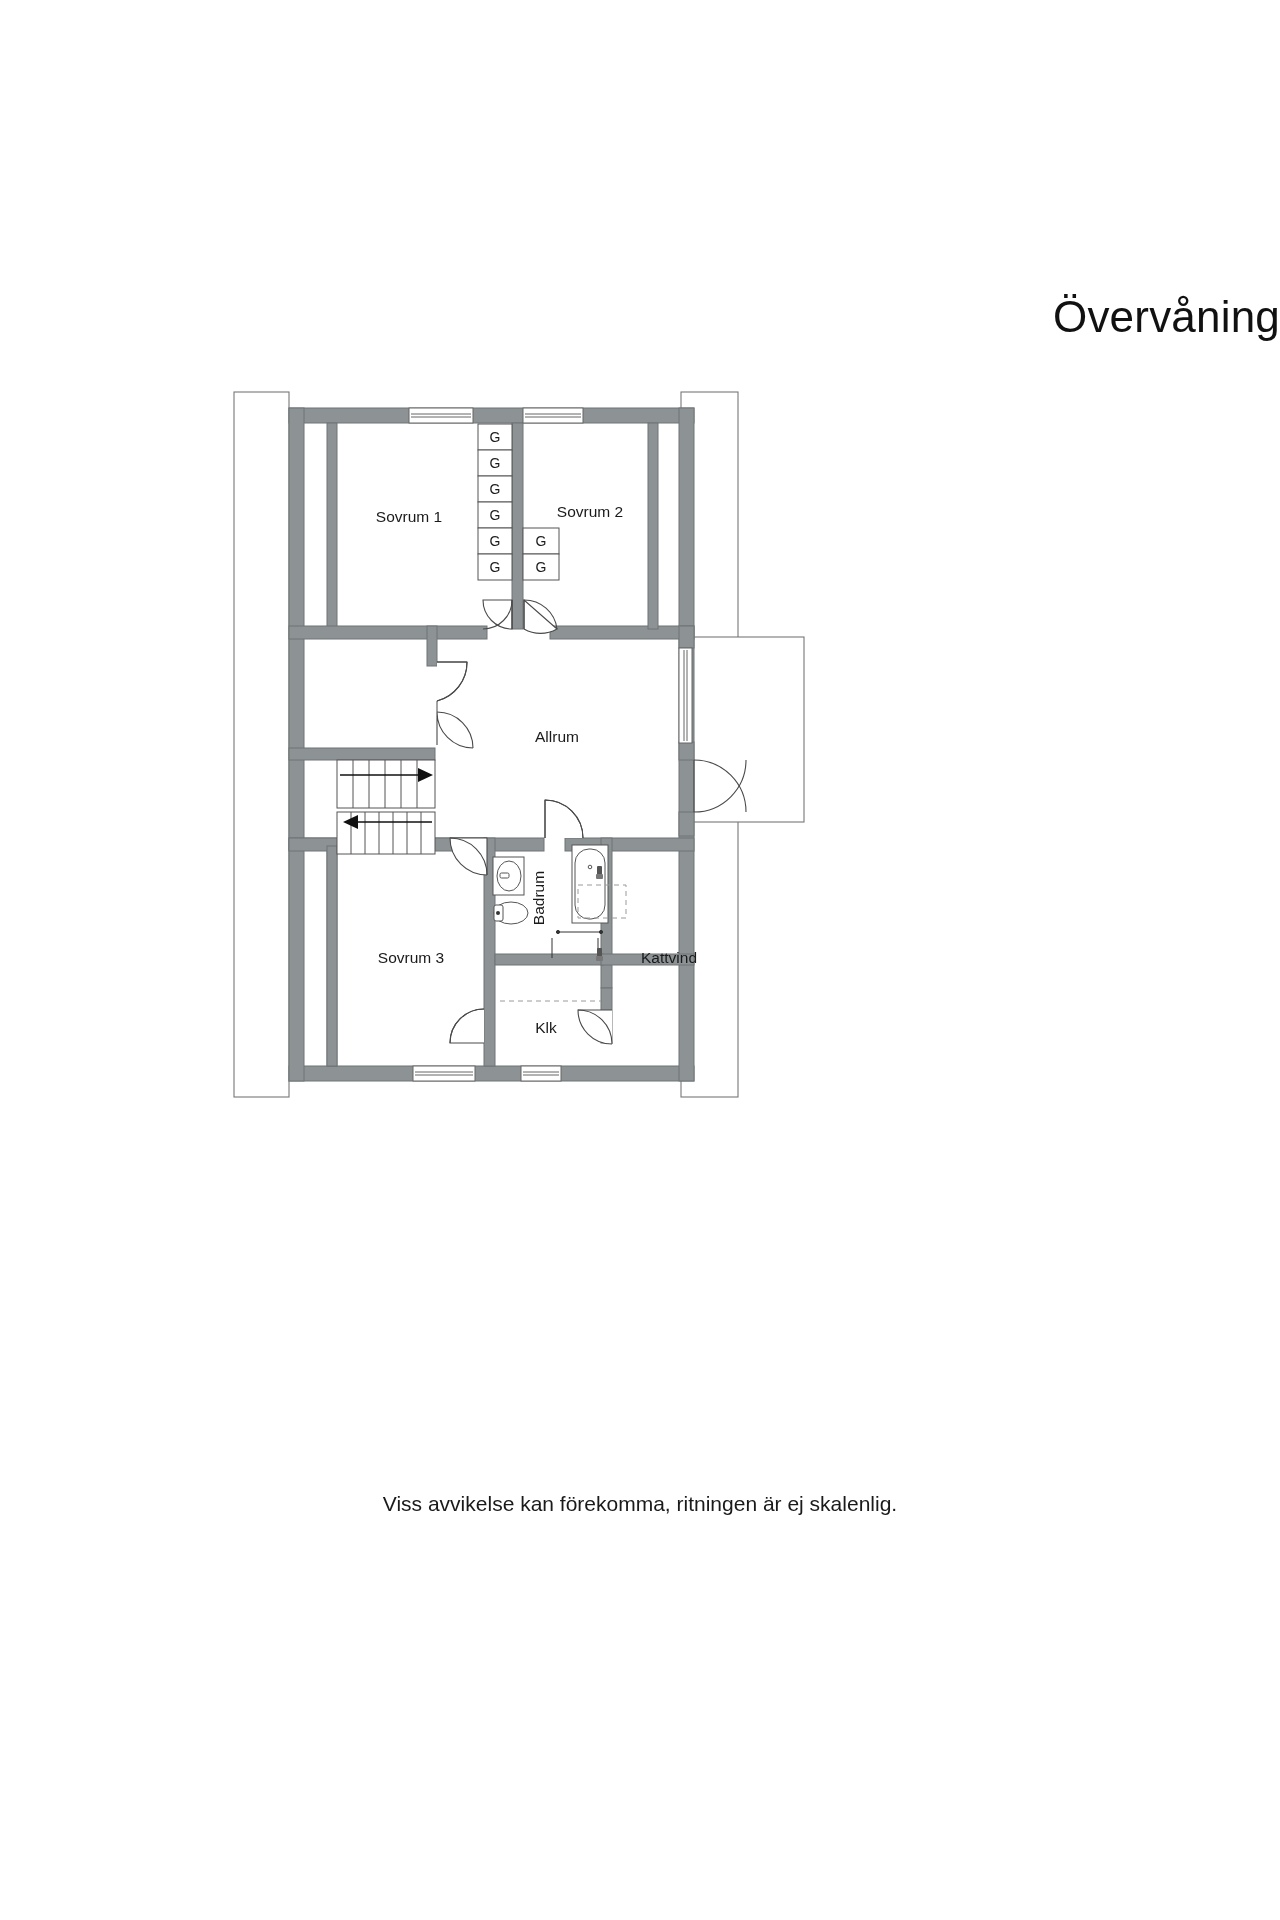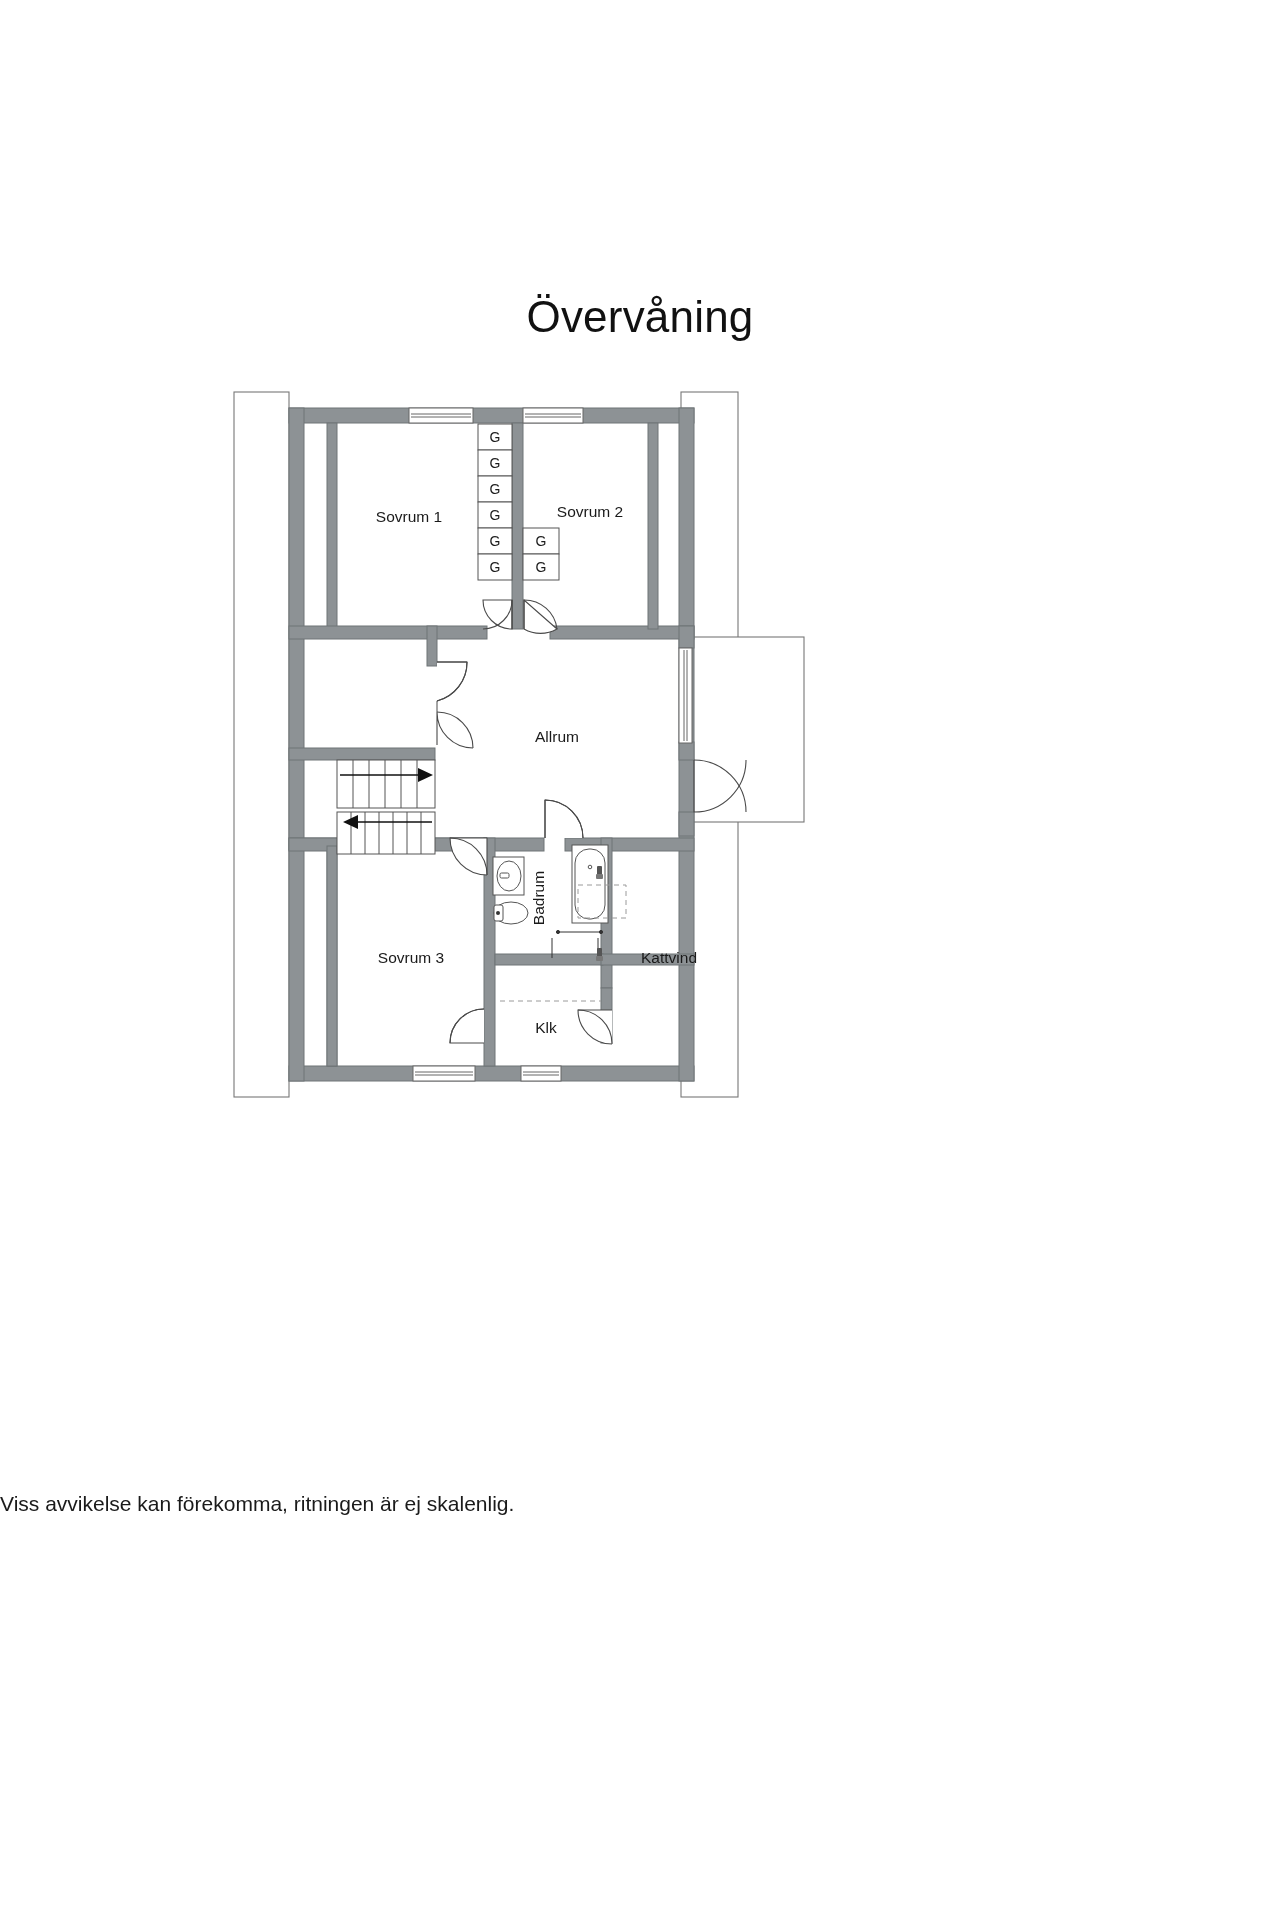--- a/index.html
+++ b/index.html
@@ -6,33 +6,34 @@
   body{
     width:1280px;height:1920px;
     font-family:"Liberation Sans", sans-serif;
     color:#1a1a1a;
     position:relative;
     overflow:hidden;
   }
   #page-title{
     position:absolute;
     left:0;top:292px;width:1280px;
-    text-align:center;
+    text-align:right;
     font-size:44px;
     font-weight:400;
     letter-spacing:.2px;
     color:#111;
   }
   #plan-wrap{
     position:absolute;
     left:0;top:0;width:1280px;height:1920px;
   }
   #footer-note{
     position:absolute;
     left:0;top:1492px;width:1280px;
+    text-align:center;
     font-size:21px;
     color:#1a1a1a;
   }
   svg{display:block;}
   .rm-label{
     font-family:"Liberation Sans", sans-serif;
     font-size:15.5px;
     fill:#1a1a1a;
   }
   .g-label{

